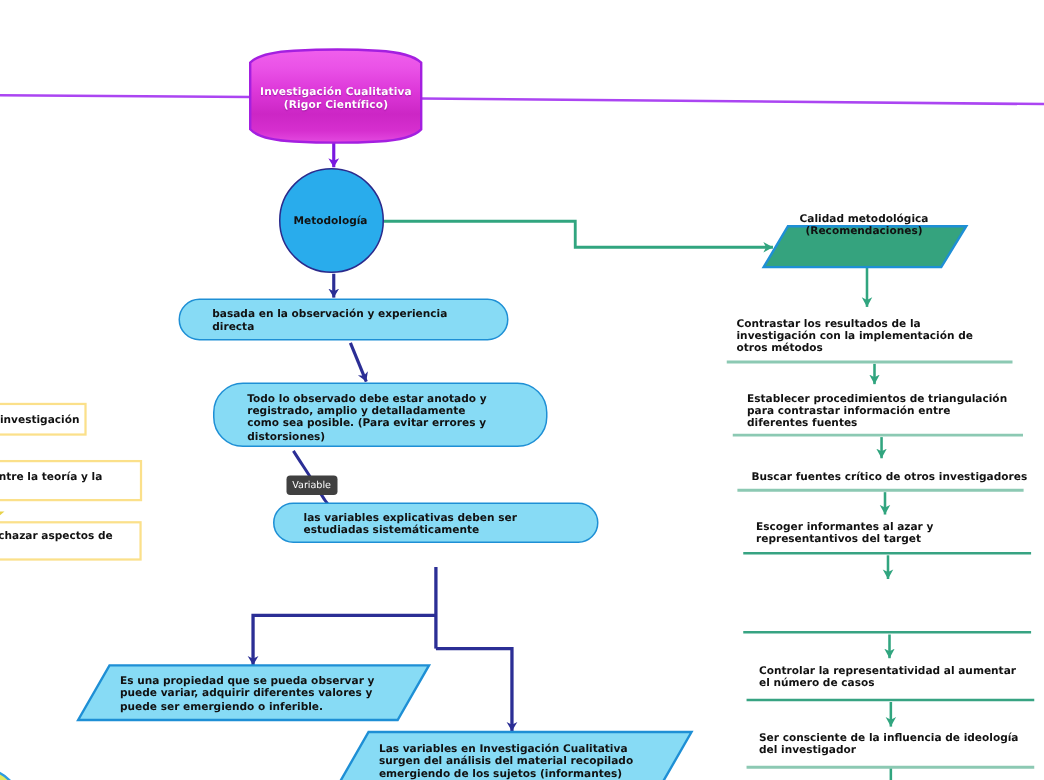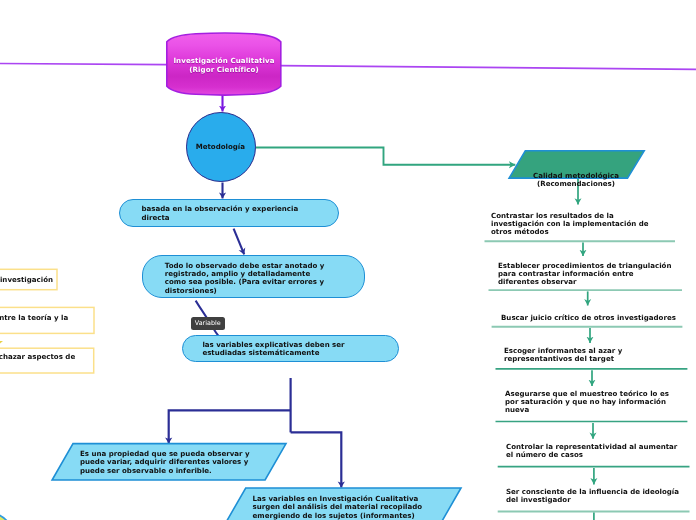--- a/index.html
+++ b/index.html
@@ -141,45 +141,42 @@
   <div class="node rbox" id="n-b2">
     <div class="lbl">Todo lo observado debe estar anotado y registrado, amplio y detalladamente como sea posible. (Para evitar errores y distorsiones)</div>
   </div>
   <div id="n-var">
     <span>Variable</span>
   </div>
   <div class="node rbox" id="n-b3">
     <div class="lbl">las variables explicativas deben ser estudiadas sistemáticamente</div>
   </div>
 
-  <div class="ptext" id="t-q" style="left:521px;top:172px;width:110px;text-align:center;">
+  <div class="ptext" id="t-q" style="left:521px;top:142px;width:110px;text-align:center;">
     <div class="lbl"><span>Calidad metodológica</span><br><span>(Recomendaciones)</span></div>
   </div>
 
   <div class="ptext" id="t-p1" style="left:80px;top:450px;width:180px;">
-    <div class="lbl">Es una propiedad que se pueda observar y puede variar, adquirir diferentes valores y puede ser observable o inferible.</div>
+    <div class="lbl">Es una propiedad que se pueda observar y puede variar, adquirir diferentes valores y puede ser emergiendo o inferible.</div>
   </div>
   <div class="ptext" id="t-p2" style="left:252.6px;top:495px;width:182px;">
     <div class="lbl">Las variables en Investigación Cualitativa surgen del análisis del material recopilado emergiendo de los sujetos (informantes)</div>
   </div>
 
   <div class="rtext" style="left:491px;top:212px;width:176px;">
       <div class="lbl">Contrastar los resultados de la investigación con la implementación de otros métodos</div>
     </div>
   <div class="rtext" style="left:498px;top:262.3px;width:174px;">
-      <div class="lbl">Establecer procedimientos de triangulación para contrastar información entre diferentes observar</div>
+      <div class="lbl">Establecer procedimientos de triangulación para contrastar información entre diferentes fuentes</div>
     </div>
   <div class="rtext" style="left:501px;top:313.7px;width:186px;">
-      <div class="lbl">Buscar juicio crítico de otros investigadores</div>
+      <div class="lbl">Buscar fuentes crítico de otros investigadores</div>
     </div>
   <div class="rtext" style="left:504px;top:347.3px;width:180px;">
       <div class="lbl">Escoger informantes al azar y representantivos del target</div>
-    </div>
-  <div class="rtext" style="left:505px;top:390.3px;width:168px;">
-      <div class="lbl">Asegurarse que el muestreo teórico lo es por saturación y que no hay información nueva</div>
     </div>
   <div class="rtext" style="left:506px;top:488.3px;width:184px;">
       <div class="lbl">Ser consciente de la influencia de ideología del investigador</div>
     </div>
   <div class="rtext" style="left:506px;top:442.8px;width:174px;">
       <div class="lbl">Controlar la representatividad al aumentar el número de casos</div>
     </div>
 
   <div class="rtext" style="left:-200px;top:276.3px;width:253px;text-align:right;white-space:nowrap;">
       <div class="lbl">investigación</div>

